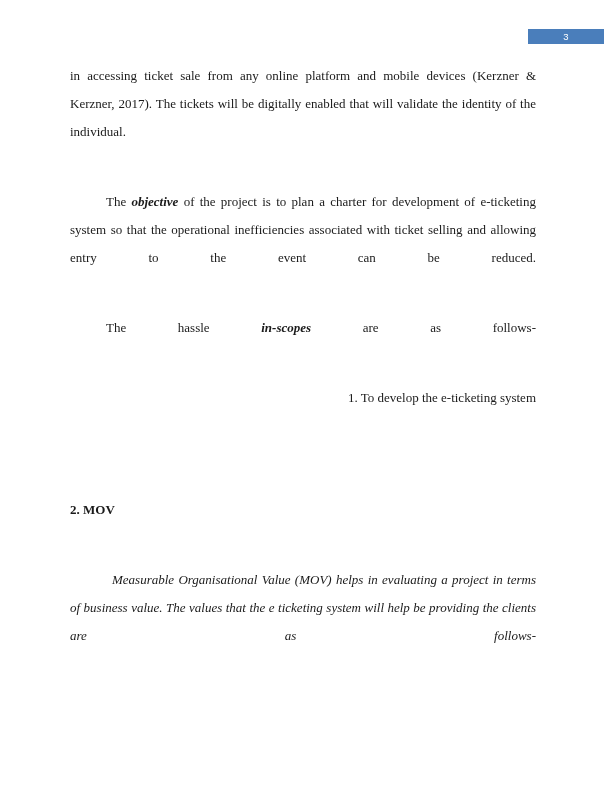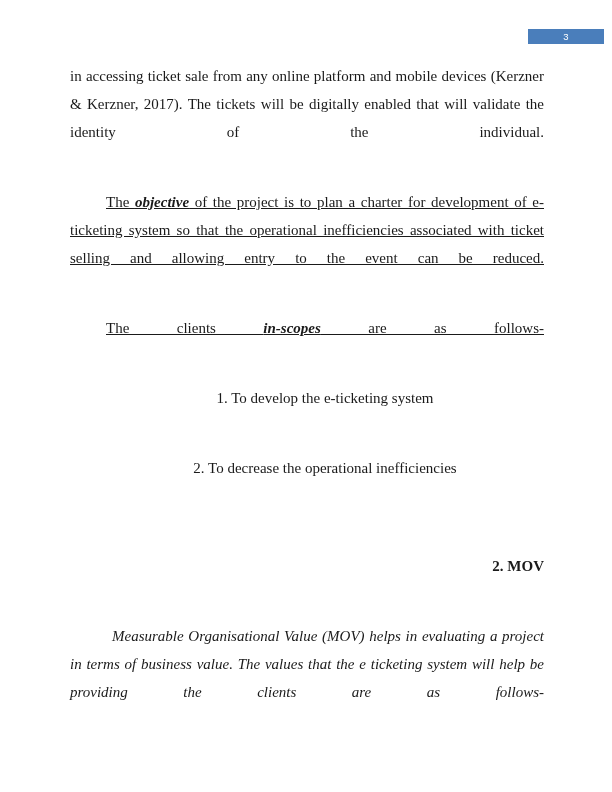--- a/index.html
+++ b/index.html
@@ -41,52 +41,51 @@
 
   
   .content {
     position: absolute;
     left: 70px;
     top: 62px;
     width: 474px;
   }
 
   p {
-    margin: 0 0 0 0;
-    font-size: 15px;
+    margin: 0 8px 0 0;
+    font-size: 13px;
     line-height: 28px;
     text-align: justify;
     text-justify: inter-word;
     -webkit-hyphens: none;
     hyphens: none;
   }
 
   p.body-para {
     text-indent: 0;
   }
 
   p.indent-para {
     text-indent: 36px;
-    text-decoration: underline;
   }
 
   p.indent-para-wide {
     text-indent: 42px;
     font-style: italic;
   }
 
   p.list-item {
     text-indent: 0;
     margin-left: 36px;
-    text-align: center;
+    text-align: right;
   }
 
   p.heading {
     font-weight: bold;
-    text-align: right;
+    text-align: left;
     text-indent: 0;
   }
 
   
   .gap-sm { height: 14px; }
   .gap-md { height: 14px; }
 
   .bi {
     font-weight: bold;
     font-style: italic;
@@ -109,27 +108,26 @@
   <div class="content">
 
     <p class="body-para"><span>in accessing ticket sale from any online platform and mobile devices (Kerzner &amp; Kerzner, 2017). The tickets will be digitally enabled that will validate the identity of the individual.</span></p>
 
     <div class="gap-sm"></div>
 
     <p class="indent-para"><span>The </span><span class="bi">objective</span><span> of the project is to plan a charter for development of e-ticketing system so that the operational inefficiencies associated with ticket selling and allowing entry to the event can be reduced.</span></p>
 
     <div class="gap-sm"></div>
 
-    <p class="indent-para"><span>The clients </span><span class="bi">in-scopes</span><span> are as follows-</span></p>
+    <p class="indent-para"><span>The hassle </span><span class="bi">in-scopes</span><span> are as follows-</span></p>
 
     <div class="gap-sm"></div>
 
     <p class="list-item">1. To develop the e-ticketing system</p>
     <div class="gap-sm"></div>
-    <p class="list-item">2. To decrease the operational inefficiencies</p>
     <div class="gap-sm"></div>
     <div class="gap-sm"></div>
 
     <div class="gap-md"></div>
 
     <p class="heading">2. MOV</p>
 
     <div class="gap-md"></div>
 
     <p class="indent-para-wide">Measurable Organisational Value (MOV) helps in evaluating a project in terms of business value. The values that the e ticketing system will help be providing the clients are as follows-</p>

